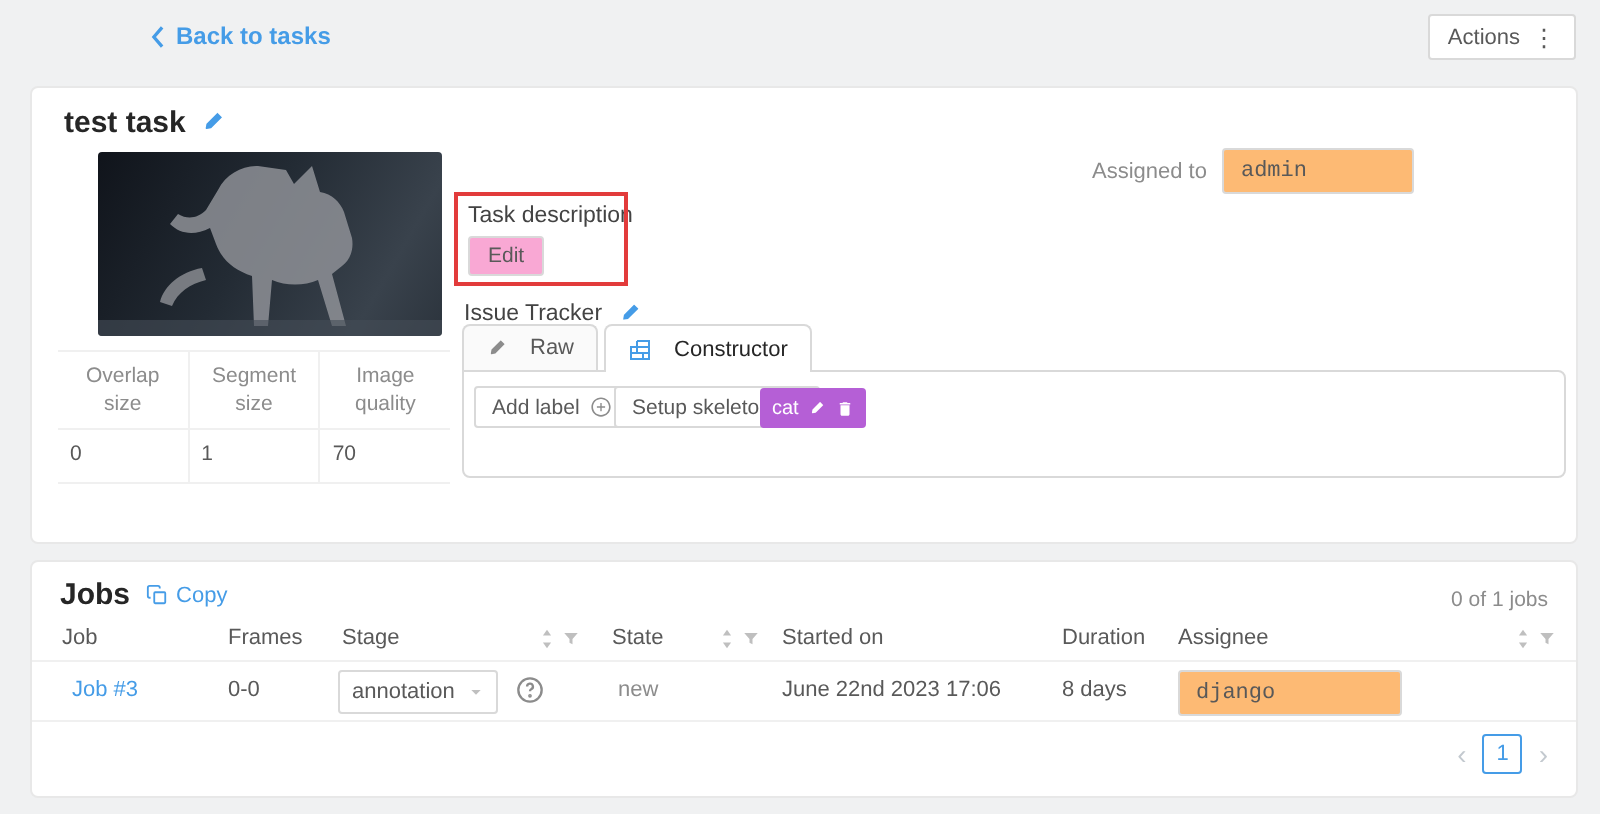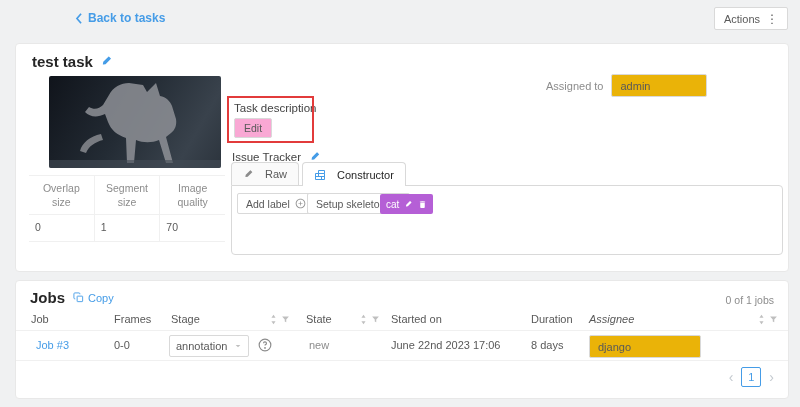--- a/index.html
+++ b/index.html
@@ -52,23 +52,23 @@
   .params .cell {
     flex:1; border-right:1px solid #f0f0f0; padding:5px 6px;
   }
   .params .cell:last-child { border-right:none; }
   .params .hrow .cell { color:#8c8c8c; text-align:center; line-height:1.35; border-bottom:1px solid #f0f0f0; }
   .params .vrow .cell { color:#595959; padding:6px 6px 8px 6px; }
   .task-meta { position:absolute; left:216px; top:34px; font-size:11px; color:#9b9b9b; }
   .assigned-wrap { position:absolute; left:530px; top:30px; display:flex; align-items:center; gap:8px; }
   .assigned-label { font-size:11px; color:#8c8c8c; }
   .txt-input {
-    border:1px solid #d9d9d9; border-radius:2px; background:#eab308;
+    border:1px solid #d9d9d9; border-radius:2px; background:#fdba74;
     height:23px; width:96px; padding:0 8px; font-size:11px; color:#595959;
-    font-family:Liberation Sans, sans-serif;
+    font-family:Liberation Mono, monospace;
   }
   .annotation-box {
     position:absolute; left:211px; top:52px; width:87px; height:47px;
     border:2px solid #e23b3b; pointer-events:none; z-index:5;
   }
   .desc-label { position:absolute; left:218px; top:58px; font-size:11.5px; color:#434343; }
   .edit-btn {
     position:absolute; left:218px; top:74px;
     background:#f9a8d4; border:1px solid #d9d9d9; border-radius:2px;
     height:20px; padding:0 9px; font-size:10.5px; color:#595959; cursor:pointer;
@@ -78,21 +78,21 @@
   
   .tabs { position:absolute; left:215px; top:117px; display:flex; gap:3px; top:118px; }
   .tab {
     height:23px; border:1px solid #d9d9d9; border-bottom:none;
     border-radius:4px 4px 0 0; background:#fafafa;
     display:flex; align-items:center; gap:11px; padding:0 11px;
     font-size:11px; color:#595959; cursor:pointer; position:relative; z-index:2;
   }
   .tab.active { background:#fff; color:#262626; height:24px; }
   .labels-panel {
-    position:absolute; left:215px; top:141px; width:552px; height:70px;
+    position:absolute; left:215px; top:141px; width:552px; height:54px;
     border:1px solid #d9d9d9; border-radius:0 4px 4px 4px; background:#fff;
   }
   .panel-btn {
     position:absolute; top:7px;
     background:#fff; border:1px solid #d9d9d9; border-radius:2px;
     height:21px; padding:0 8px; font-size:10.5px; color:#595959;
     display:flex; align-items:center; gap:5px; cursor:pointer;
   }
   .label-chip {
     position:absolute; left:148px; top:8px; height:20px;
@@ -299,21 +299,21 @@
           </svg>
       </span>
       <span class="icon">
         <svg width="9" height="9" viewBox="0 0 24 24" fill="#bfbfbf">
             <path d="M3 4h18l-7 8v7l-4-2v-5L3 4z"></path>
           </svg>
       </span>
     </span>
     <span class="hcell" style="left:375px;">Started on</span>
     <span class="hcell" style="left:515px;">Duration</span>
-    <span class="hcell" style="left:573px;font-style:italic;">Assignee</span>
+    <span class="hcell" style="left:573px;">Assignee</span>
     <span class="sorticons" style="left:742px;">
       <span class="icon">
         <svg width="7" height="11" viewBox="0 0 24 36" fill="#bfbfbf">
             <path d="M12 2l7 10H5z"></path>
             <path d="M12 34l-7-10h14z"></path>
           </svg>
       </span>
       <span class="icon">
         <svg width="9" height="9" viewBox="0 0 24 24" fill="#bfbfbf">
             <path d="M3 4h18l-7 8v7l-4-2v-5L3 4z"></path>

